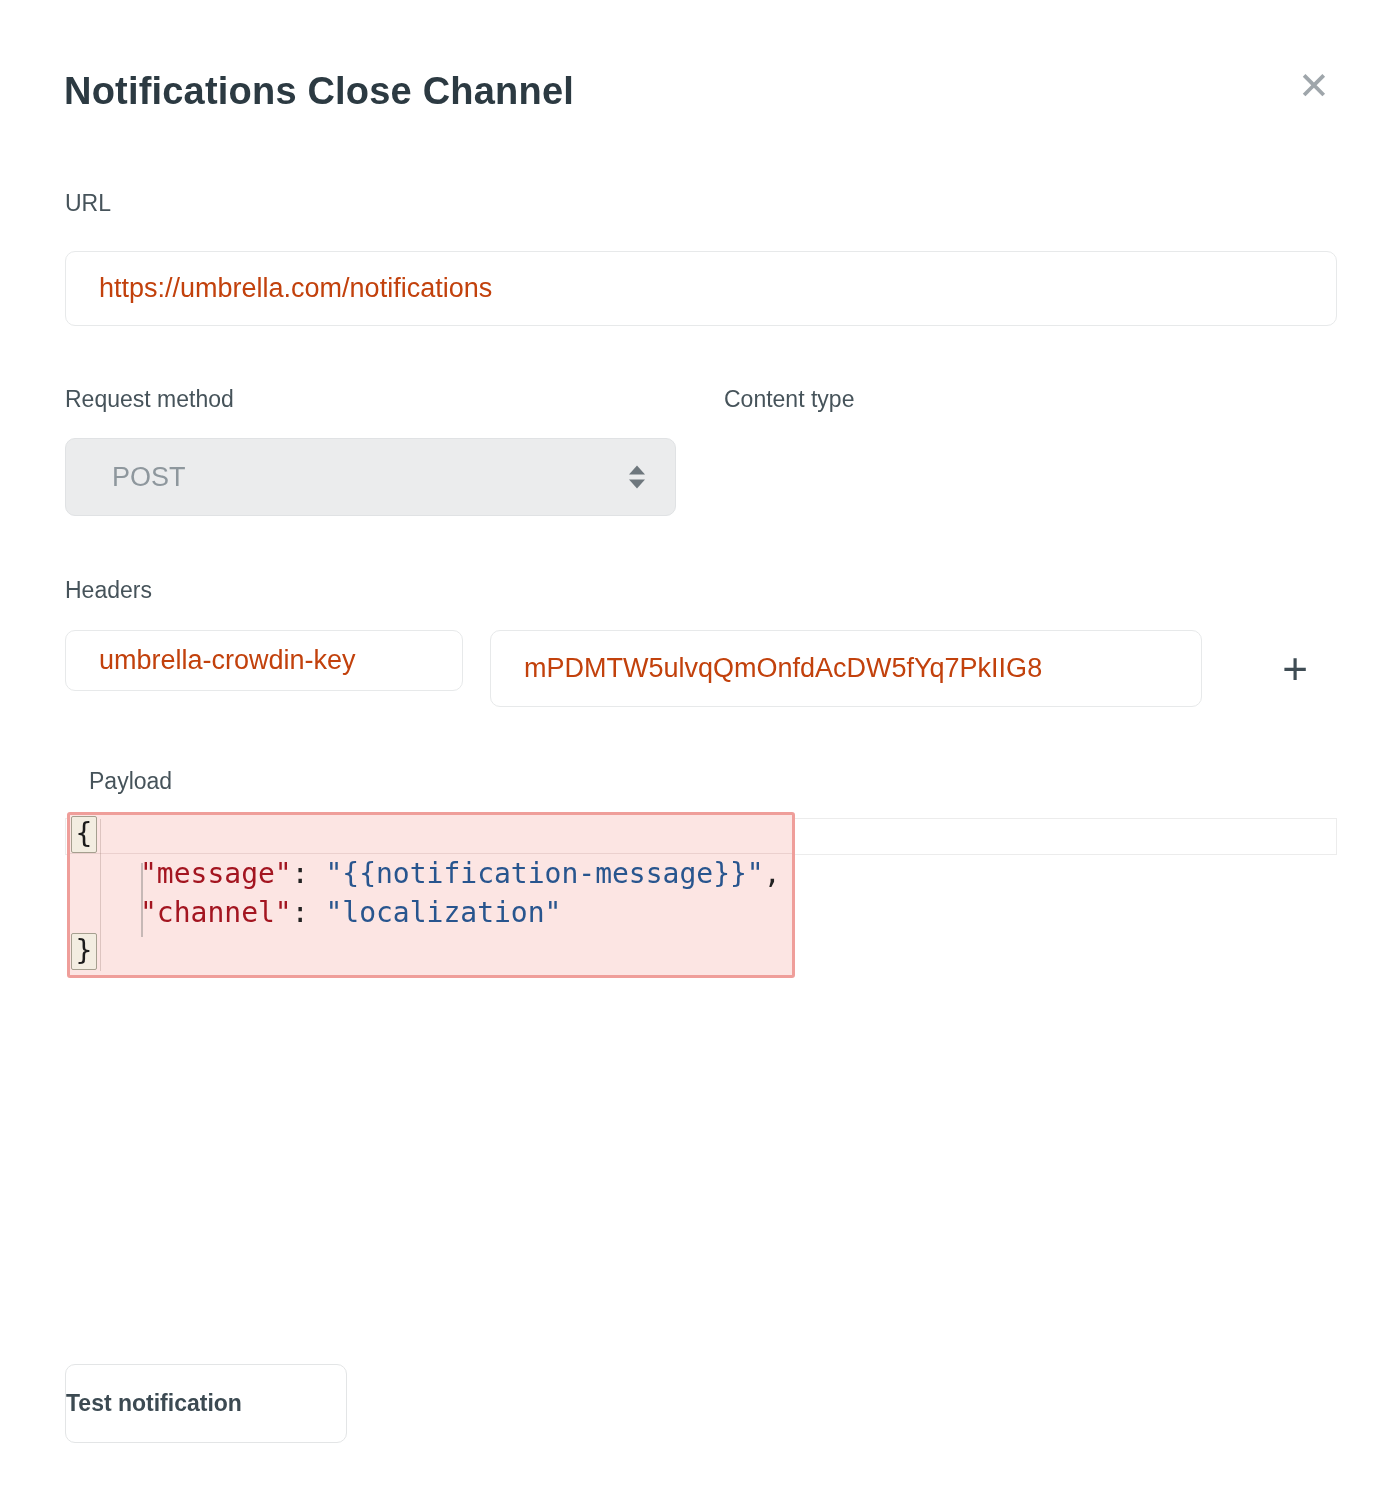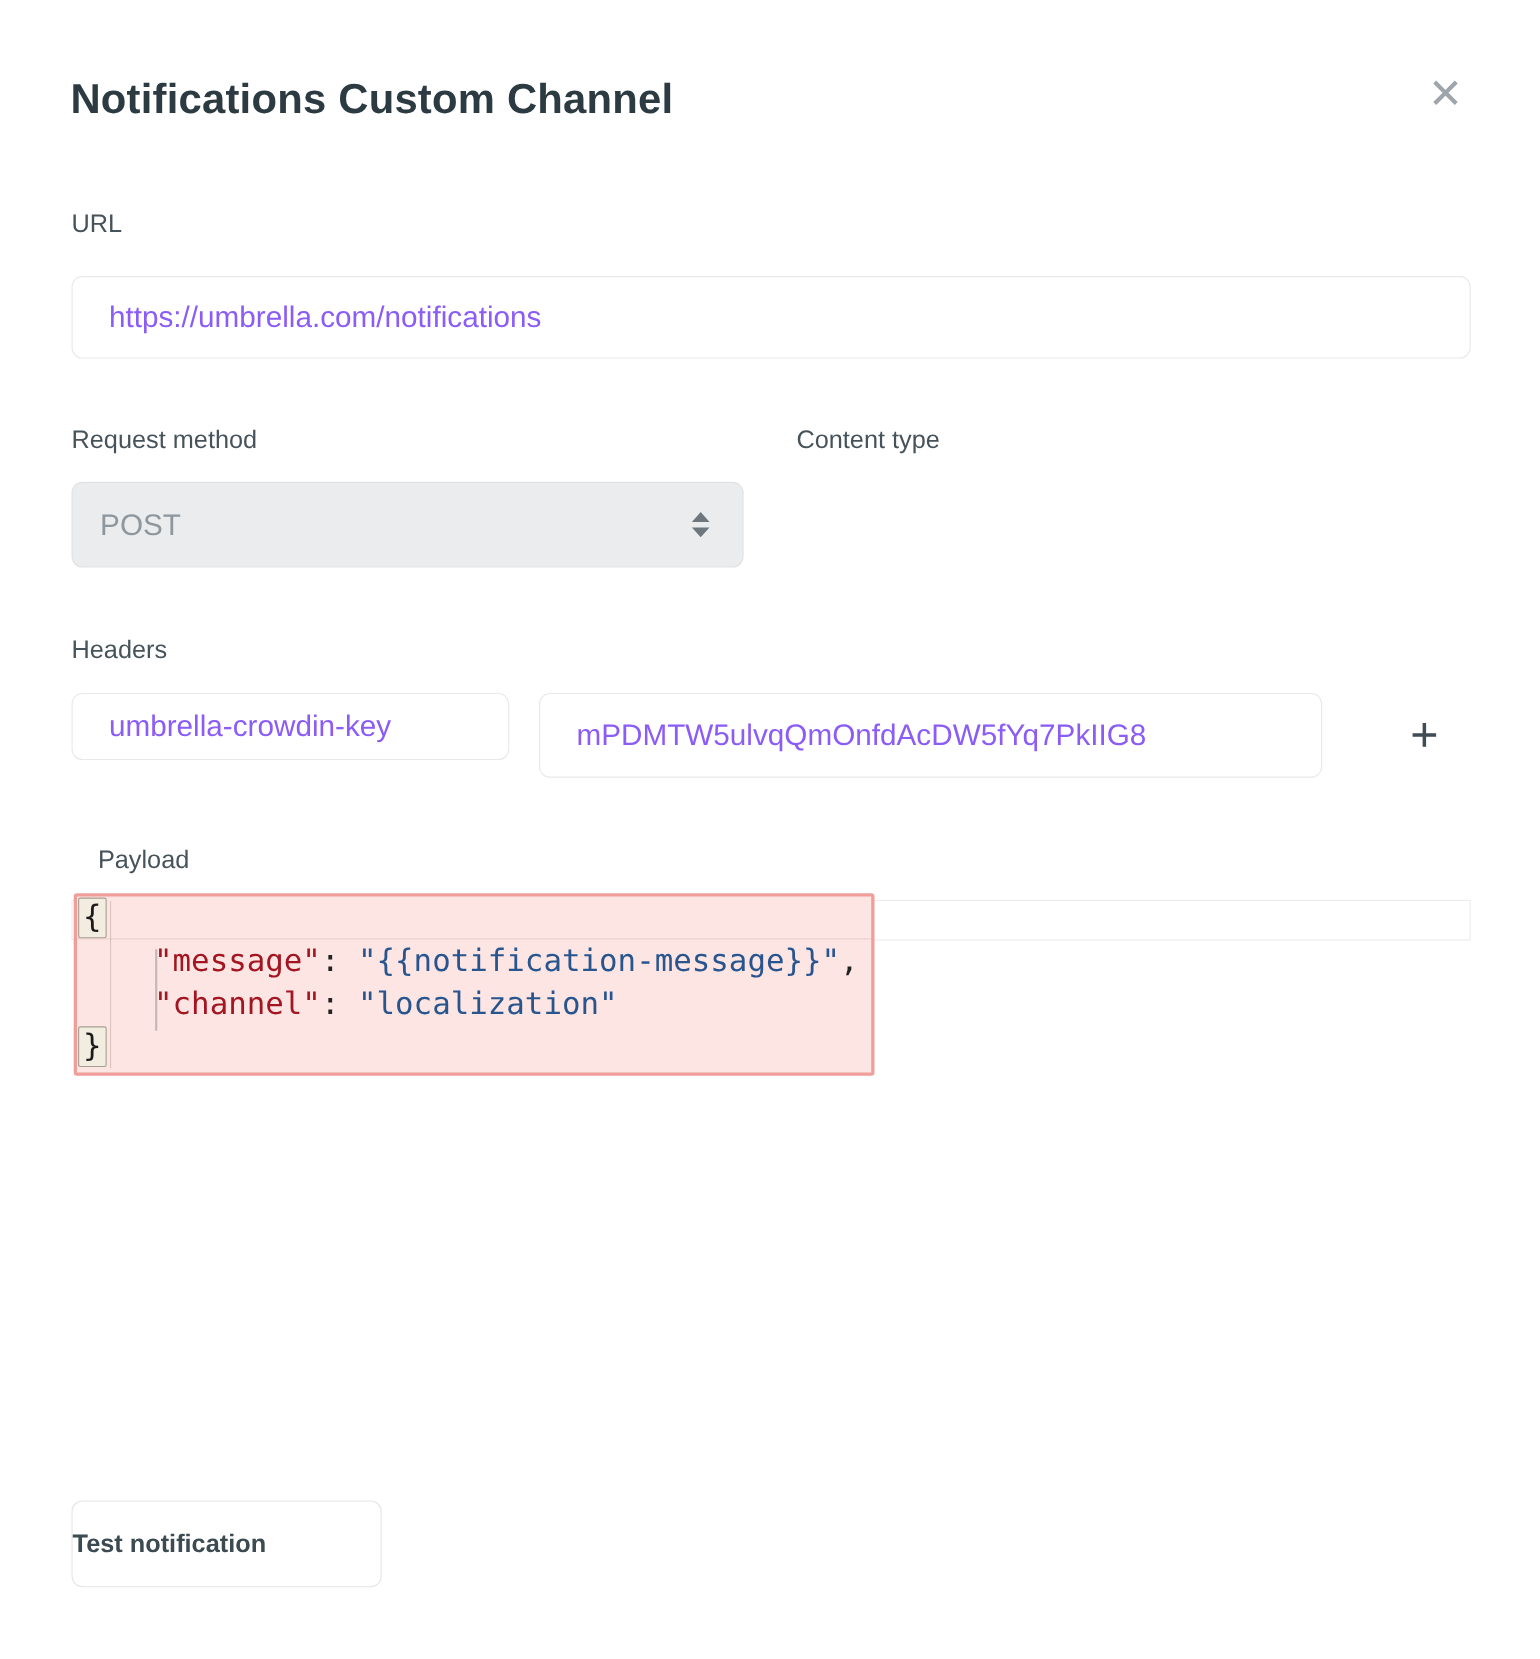--- a/index.html
+++ b/index.html
@@ -9,25 +9,25 @@
   #modal { position:relative; width:1400px; height:1508px; background:#fff; }
 
   .title { left:64px; top:70px; font-size:38px; font-weight:700; color:#2c3a42; letter-spacing:0.2px; }
 
   .close-x { left:1290px; top:62px; width:48px; height:48px; font-size:38px; line-height:48px;
     text-align:center; color:#9fa6ab; cursor:pointer; font-weight:400; }
 
   .field-label { font-size:23px; color:#46535a;text-align:center; }
 
   .text-input { border:1px solid #e7e9ea; border-radius:10px; background:#fff;
-    font-family:"Liberation Sans", sans-serif; font-size:27px; color:#8b5cf6;
+    font-family:"Liberation Sans", sans-serif; font-size:27px; color:#c2410c;
     padding:0 0 0 33px; outline:none; }
 
   .select-box { border:1px solid #e2e5e6; border-radius:10px; background:#fff;
-    display:flex; align-items:center; padding-left:25px; font-size:27px; color:#47535a;
+    display:flex; align-items:center; padding-left:46px; font-size:27px; color:#47535a;
     position:absolute; cursor:pointer; }
   .select-box.disabled { background:#ebeced; border-color:#e0e2e4; color:#8e979d; cursor:default; }
   .arrows { position:absolute; right:30px; top:50%; transform:translateY(-50%);
     display:flex; flex-direction:column; align-items:center; }
   .arrow-up { width:0; height:0; border-left:8px solid transparent; border-right:8px solid transparent;
     border-bottom:9px solid #6e777d; margin-bottom:5px; }
   .arrow-down { width:0; height:0; border-left:8px solid transparent; border-right:8px solid transparent;
     border-top:9px solid #6e777d; }
 
   .plus-btn { left:1264px; top:634px; width:62px; height:70px; font-size:44px; font-weight:300;
@@ -58,21 +58,21 @@
     border:1px solid #e3e5e6; color:#3c4a52; font-weight:600; }
   .btn-text { left:1048px; top:1364px; width:130px; height:79px; color:#3b474e; border-radius:6px; }
   .btn-green { left:1204px; top:1364px; width:132px; height:79px; background:#43a047;
     color:#ffffff; font-weight:600; }
 </style>
 </head>
 <body>
 
 <div id="modal">
 
-  <div class="abs title">Notifications Custom Channel</div>
+  <div class="abs title">Notifications Close Channel</div>
 
   <div class="abs close-x">✕</div>
 
   <div class="abs field-label" style="left:65px; top:190px;">URL</div>
   <input class="abs text-input" style="left: 65px; top: 251px; width: 1272px; height: 75px;" value="https://umbrella.com/notifications">
 
   <div class="abs field-label" style="left:65px; top:386px;">Request method</div>
   <div class="abs field-label" style="left:724px; top:386px;">Content type</div>
 
   <div class="select-box disabled" style="left:65px; top:438px; width:611px; height:78px;">

